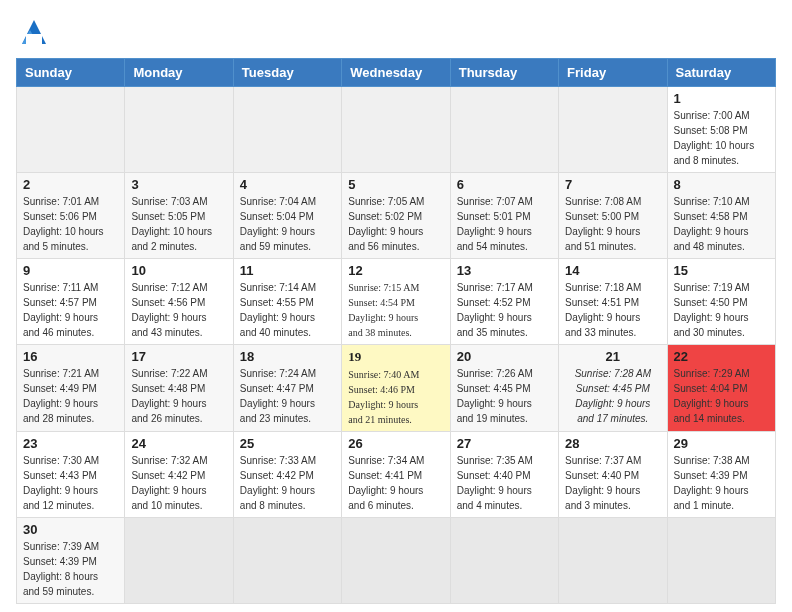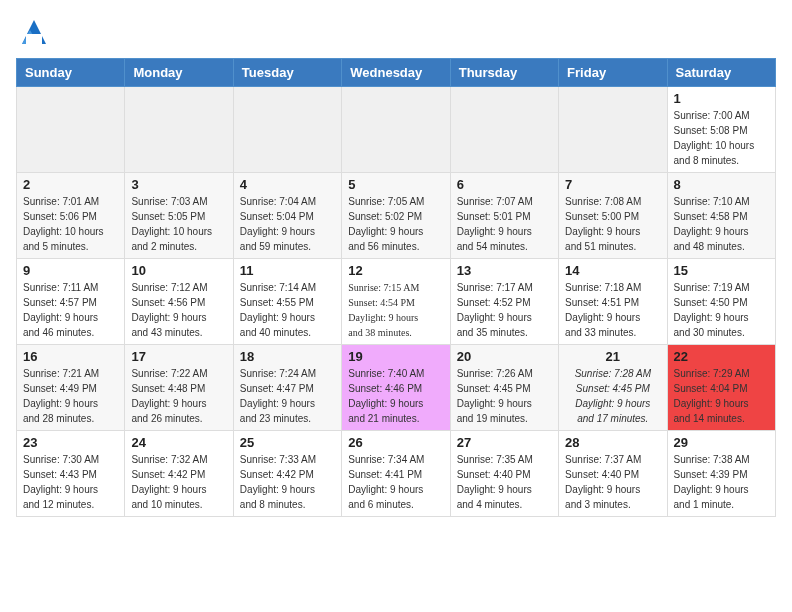--- a/index.html
+++ b/index.html
@@ -257,21 +257,21 @@
 Daylight: 9 hours
 and 26 minutes.</div>
         </td>
         <td style="background: rgb(247, 247, 247); margin-left: 28px;">
           <span class="day-number">18</span>
           <div class="day-info" style="white-space: pre-line;">Sunrise: 7:24 AM
 Sunset: 4:47 PM
 Daylight: 9 hours
 and 23 minutes.</div>
         </td>
-        <td style="background: #f0abfc;">
+        <td style="background: #fef9c3; font-family: Liberation Serif, serif;">
           <span class="day-number">19</span>
           <div class="day-info" style="white-space: pre-line;">Sunrise: 7:40 AM
 Sunset: 4:46 PM
 Daylight: 9 hours
 and 21 minutes.</div>
         </td>
         <td style="background: rgb(247, 247, 247);">
           <span class="day-number">20</span>
           <div class="day-info" style="white-space: pre-line;">Sunrise: 7:26 AM
 Sunset: 4:45 PM
@@ -337,14 +337,29 @@
 and 3 minutes.</div>
         </td>
         <td>
           <span class="day-number">29</span>
           <div class="day-info" style="white-space: pre-line;">Sunrise: 7:38 AM
 Sunset: 4:39 PM
 Daylight: 9 hours
 and 1 minute.</div>
         </td>
       </tr>
+      <tr>
+        <td style="background: rgb(247, 247, 247);">
+          <span class="day-number">30</span>
+          <div class="day-info" style="white-space: pre-line;">Sunrise: 7:39 AM
+Sunset: 4:39 PM
+Daylight: 8 hours
+and 59 minutes.</div>
+        </td>
+        <td class="empty-cell" style="background: rgb(235, 235, 235);"></td>
+        <td class="empty-cell" style="background: rgb(235, 235, 235);"></td>
+        <td class="empty-cell" style="background: rgb(235, 235, 235);"></td>
+        <td class="empty-cell" style="background: rgb(235, 235, 235);"></td>
+        <td class="empty-cell" style="background: rgb(235, 235, 235);"></td>
+        <td class="empty-cell" style="background: rgb(235, 235, 235);"></td>
+      </tr>
     </tbody>
 </table>
 
 </body></html>

